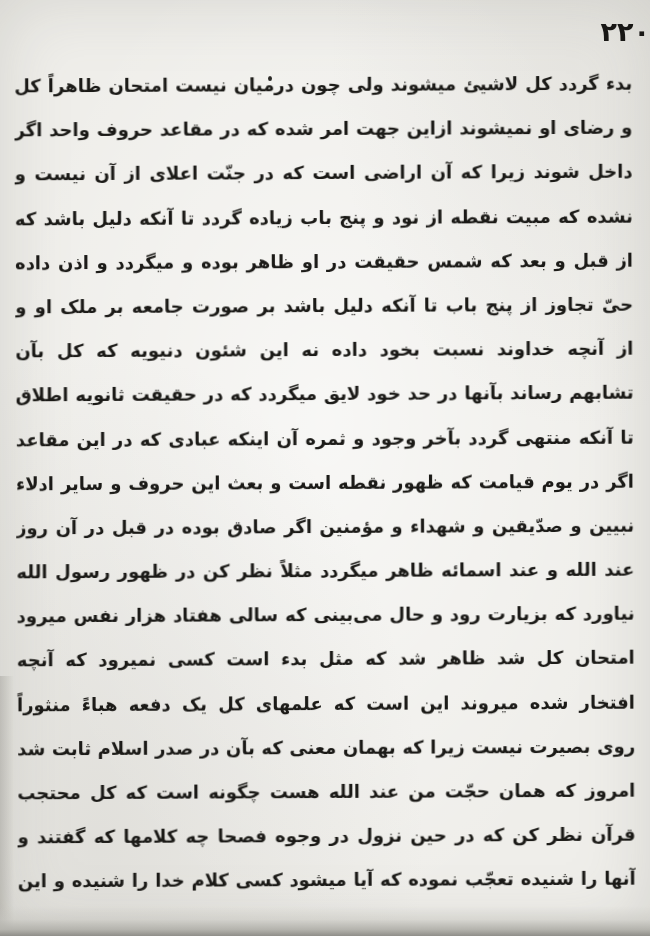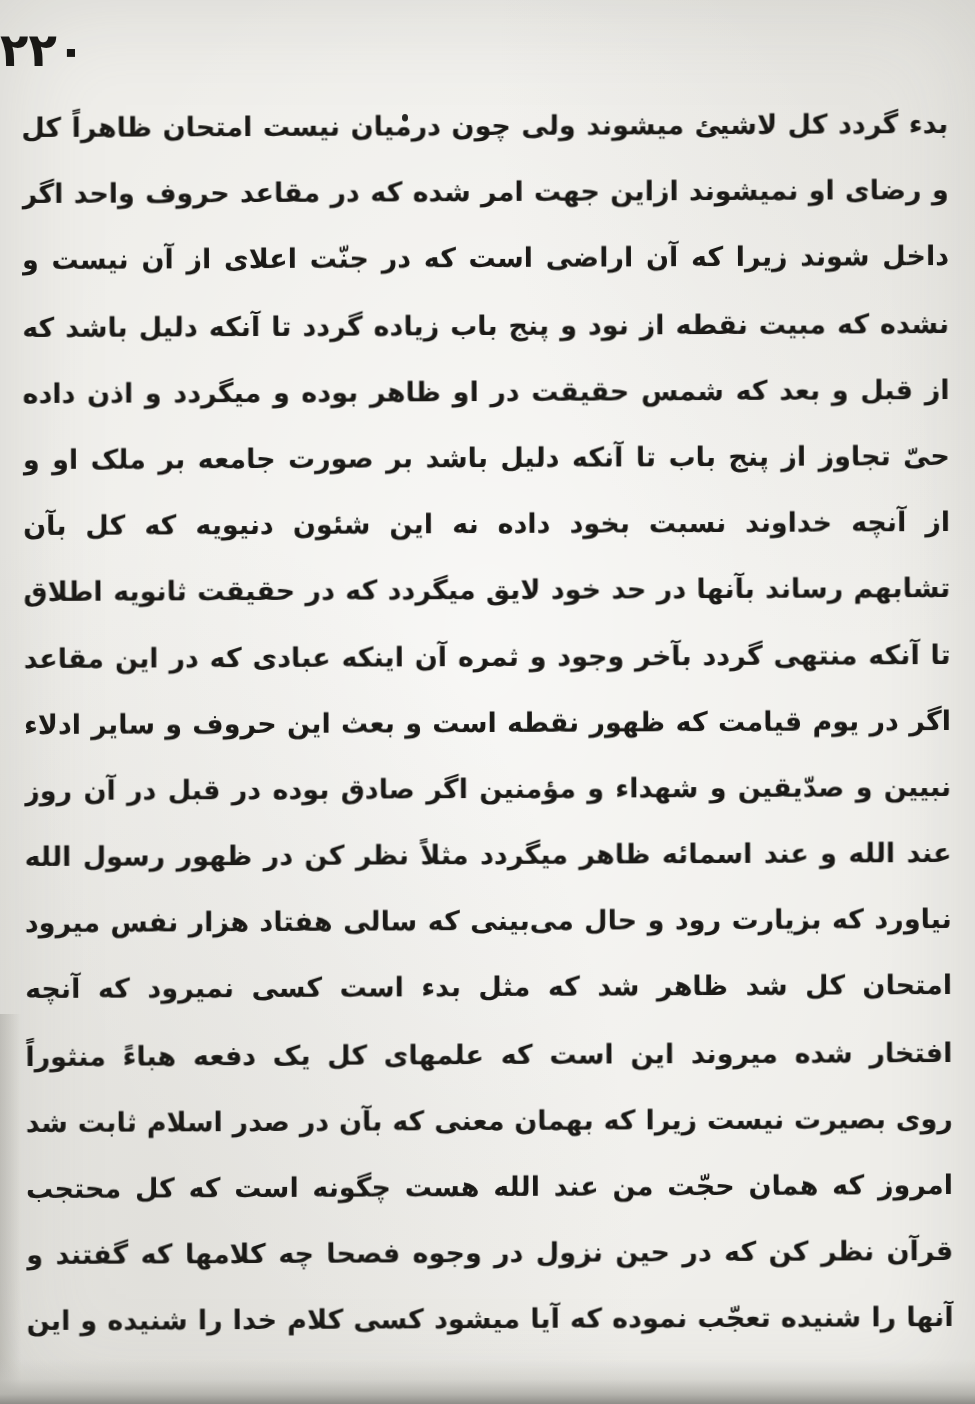--- a/index.html
+++ b/index.html
@@ -21,22 +21,22 @@
       radial-gradient(ellipse at 50% 45%, rgba(255,255,255,0.55), transparent 70%),
       #efeeea;
     box-shadow: inset 0 0 70px rgba(120,118,108,0.22);
     overflow: hidden;
   }
   .page-number {
     position: absolute;
     top: 16px;
     left: 0;
     right: 0;
-    text-align: left;
-    font-size: 31px;
+    text-align: right;
+    font-size: 27px;
     font-weight: bold;
     color: #181715;
     letter-spacing: 3px;
     direction: rtl;
   }
   .text-block {
     position: absolute;
     top: 64px;
     right: 16px;
     left: 16px;

